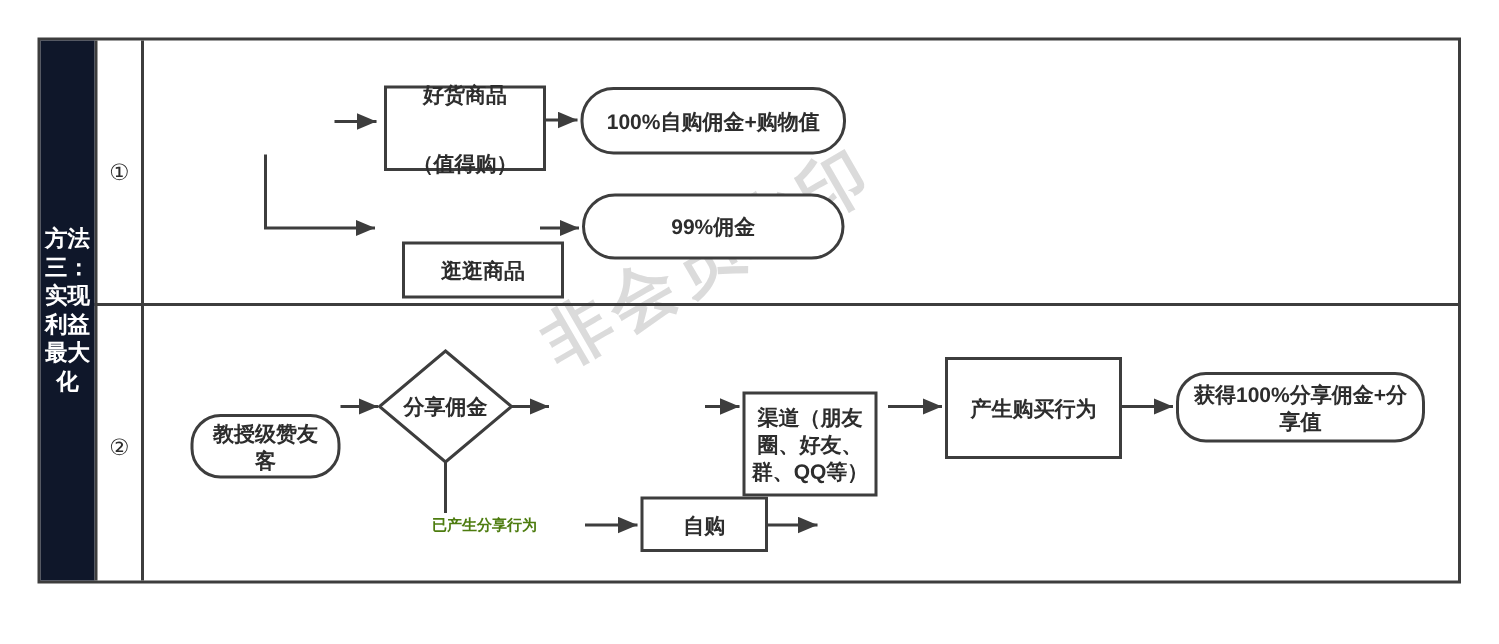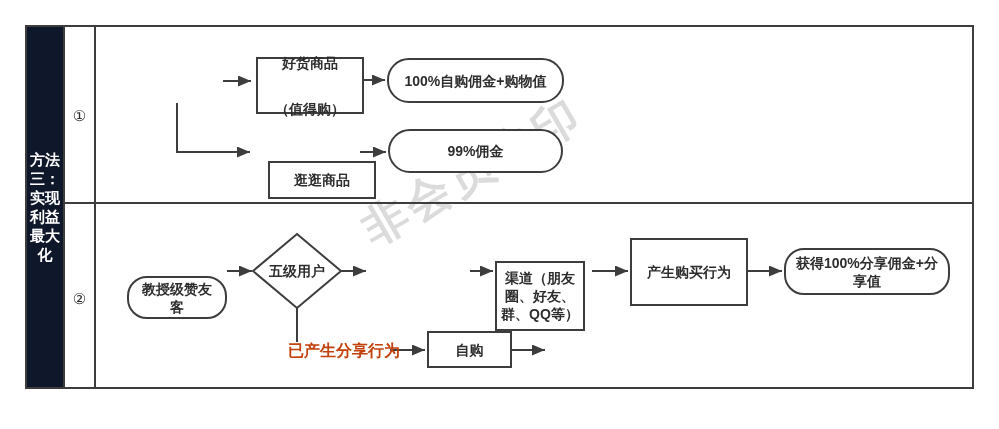--- a/index.html
+++ b/index.html
@@ -45,22 +45,22 @@
 
   .node {
     position:absolute; box-sizing:border-box; background:#ffffff;
     border:2px solid #3d3d3d; display:flex; flex-direction:column;
     align-items:center; justify-content:center; text-align:center;
     font-weight:700; font-size:14px; color:#2d2d2d; line-height:18px;
     white-space:nowrap; z-index:4;
   }
   .label-only { background:transparent; border:none; }
   .edge-label {
-    position:absolute; z-index:4; font-weight:700; font-size:16px;
-    color:#c2410c; white-space:nowrap; line-height:16px;
+    position:absolute; z-index:4; font-weight:700; font-size:10px;
+    color:#4d7c0f; white-space:nowrap; line-height:16px;
   }
 </style>
 </head>
 <body>
 
 <div class="stage">
 
   <div class="watermark">非会员水印</div>
 
   <div class="frame">
@@ -112,21 +112,21 @@
   </div>
   <div class="node" style="left:388px; top:129px; width:175px; height:44px; border-radius:22px;">
     <span>99%佣金</span>
   </div>
 
   <div class="node" style="left:127px; top:249px; width:100px; height:43px; border-radius:20px;margin-top:27px;">
     <span>教授级赞友</span>
     <span>客</span>
   </div>
   <div class="node label-only" style="left:253px; top:234px; width:88px; height:74px;">
-    <span>五级用户</span>
+    <span>分享佣金</span>
   </div>
   <div class="node" style="left:495px; top:237px; width:90px; height:70px;margin-top:24px;">
     <span>渠道（朋友</span>
     <span>圈、好友、</span>
     <span>群、QQ等）</span>
   </div>
   <div class="node" style="left:630px; top:238px; width:118px; height:68px;">
     <span>产生购买行为</span>
   </div>
   <div class="node" style="left:784px; top:248px; width:166px; height:47px; border-radius:20px;">

